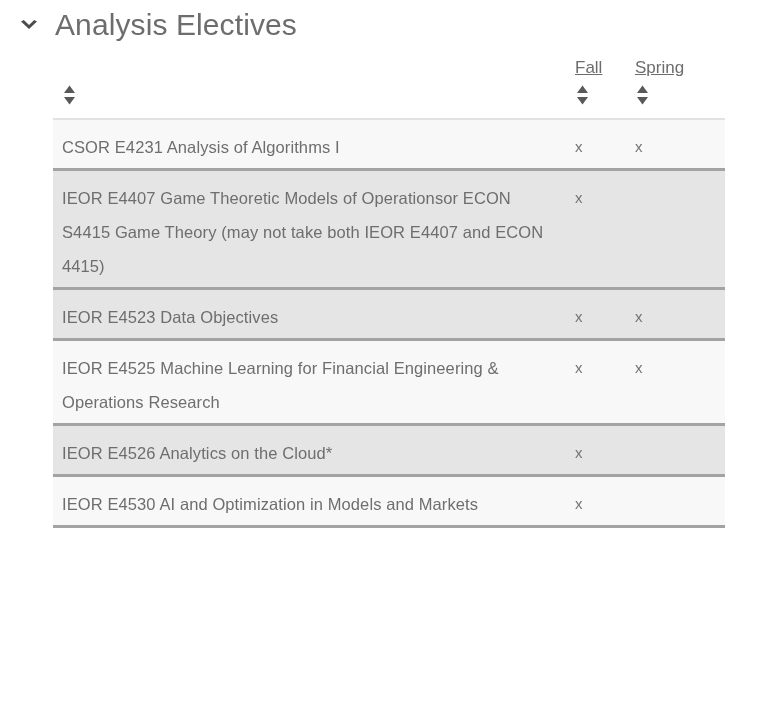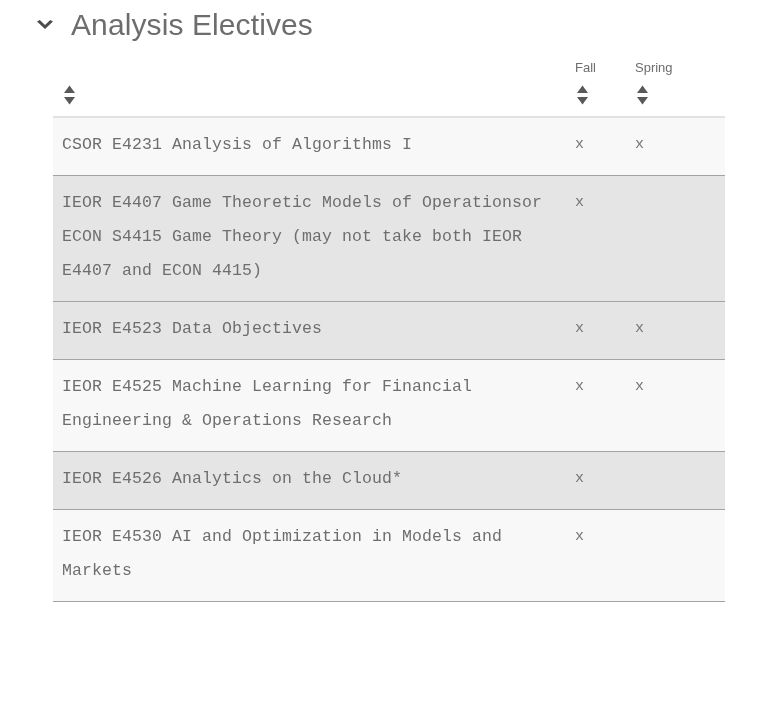--- a/index.html
+++ b/index.html
@@ -15,21 +15,20 @@
     color: #5a5a5a;
   }
 
   
   .section-header {
     display: flex;
     align-items: center;
     padding: 6px 0 0 14px;
     height: 44px;
     box-sizing: border-box;
-    margin-left: 16px;
   }
   .chevron-toggle {
     width: 30px;
     height: 30px;
     display: flex;
     align-items: center;
     justify-content: center;
     flex: 0 0 auto;
     cursor: pointer;
   }
@@ -53,26 +52,27 @@
     border-collapse: collapse;
     width: 672px;
     table-layout: fixed;
   }
   table.course-table col.c-name   { width: 522px; }
   table.course-table col.c-fall   { width: 60px; }
   table.course-table col.c-spring { width: 90px; }
 
   thead th {
     font-weight: 400;
-    font-size: 13px;
+    font-size: 17px;
     color: #6d6d6d;
     vertical-align: bottom;
     padding: 0 0 7px 0;
     border-bottom: 2px solid #e2e2e2;
     background: #ffffff;
+    text-decoration: underline;
   }
   th.col-name  { text-align: left; padding-left: 9px; }
   th.col-term  { text-align: left; }
   .th-label {
     display: block;
     line-height: 20px;
     padding-bottom: 6px;
     white-space: nowrap;
   }
   .th-label.empty { visibility: hidden; }
@@ -81,24 +81,23 @@
     line-height: 0;
     cursor: pointer;
   }
   .sort-icon svg { display: block; }
 
   tbody td {
     font-size: 16.5px;
     line-height: 34px;
     color: #6e6e6e;
     vertical-align: top;
-    padding: 10px 0 13px 0;
-    border-bottom: 1px solid #a3a3a3;
+    padding: 10px 0 4px 0;
+    border-bottom: 3px solid #a3a3a3;
     letter-spacing: 0.1px;
-    font-family: Liberation Mono, monospace;
   }
   tbody td.cell-name {
     padding-left: 9px;
     padding-right: 14px;
   }
   tbody td.cell-term {
     text-align: left;
     font-size: 15px;
     color: #757575;
   }

